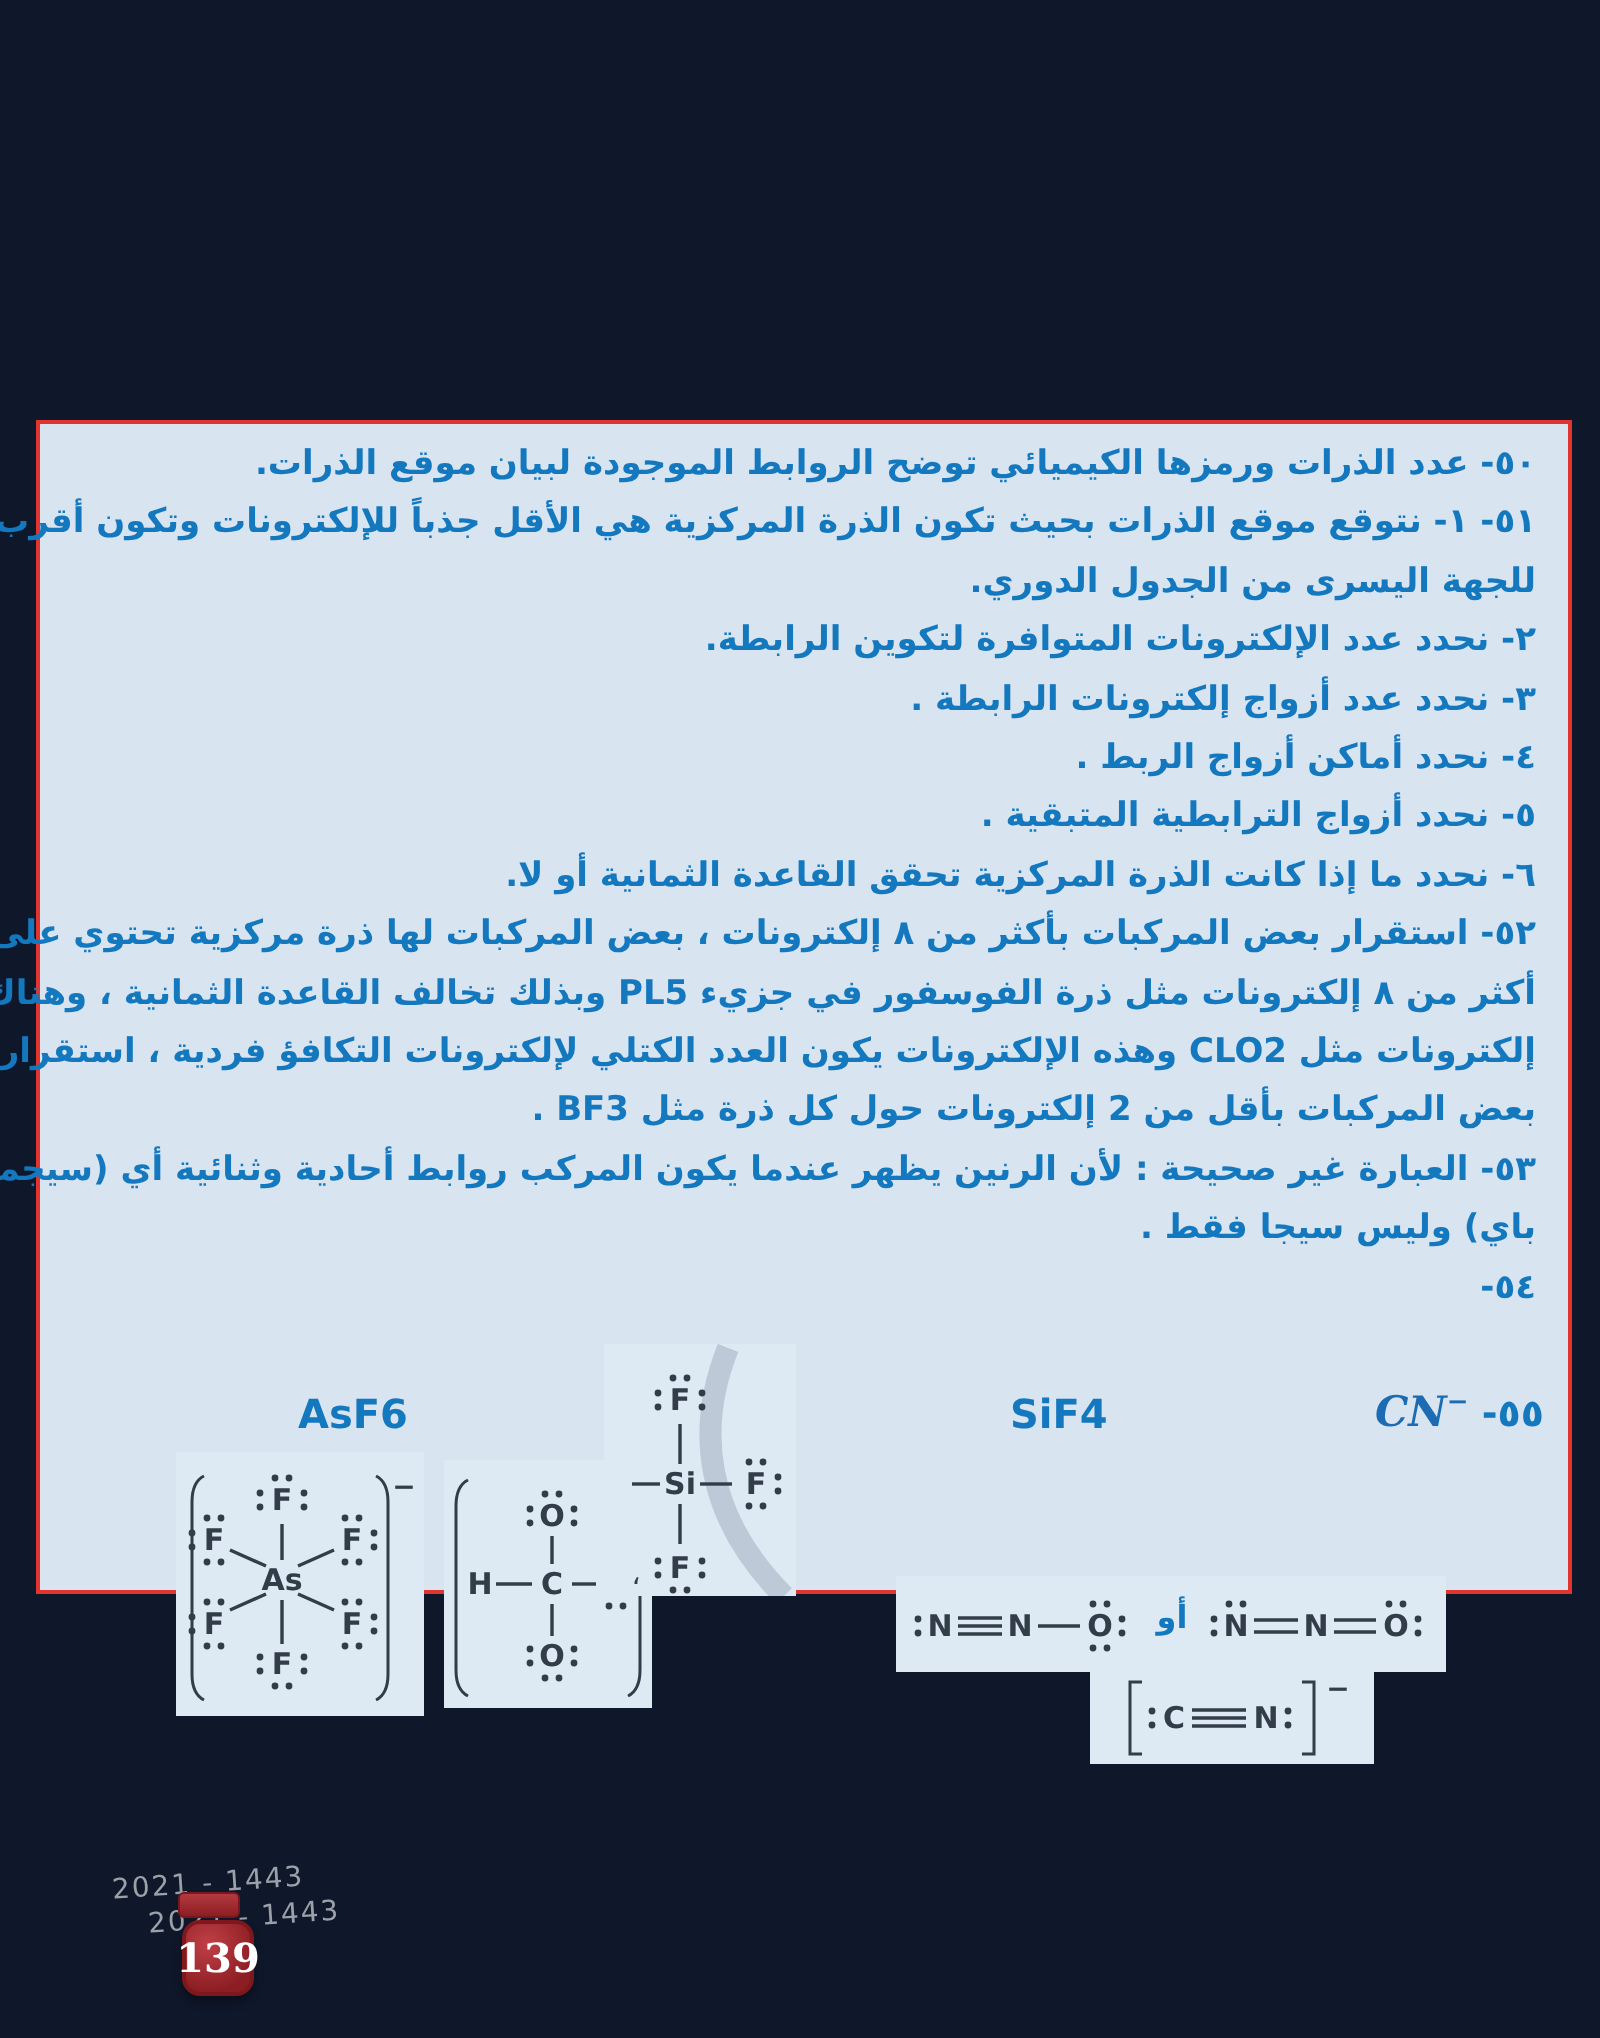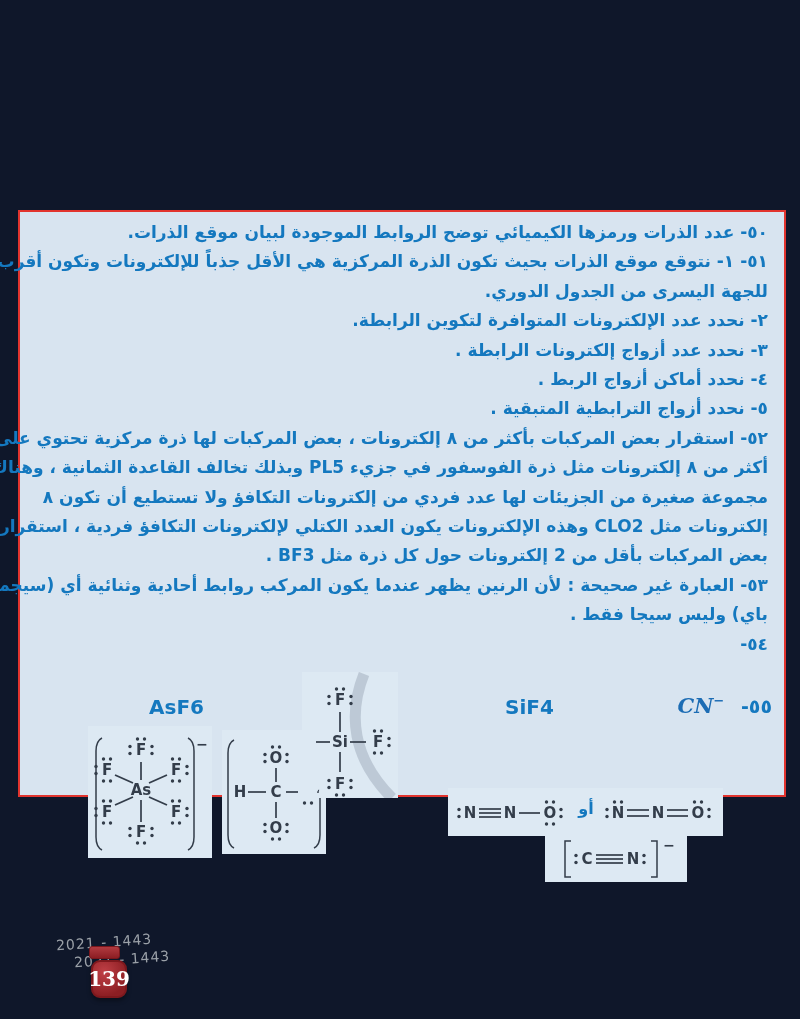--- a/index.html
+++ b/index.html
@@ -9,21 +9,21 @@
         box-sizing:border-box;border:2px solid #e2342e;background:#d8e4f0;}
   .lines{position:absolute;left:14px;right:16px;top:6px;direction:rtl;}
   .answer-line{direction:rtl;text-align:right;font-weight:bold;font-size:17px;
         line-height:29.4px;color:#1478bf;white-space:nowrap;}
   .formula-label{position:absolute;font-weight:bold;font-size:20px;color:#1478bf;}
   .label-asf6{left:113px;top:483px;margin-left:16px;}
   .label-sif4{left:485px;top:483px;text-align:right;}
   .item55{position:absolute;right:12px;top:481px;direction:rtl;color:#1478bf;
         font-weight:bold;font-size:19px;}
   .item55 .cn{font-family:"DejaVu Serif","Liberation Serif",serif;font-style:italic;
-        color:#1c6cb4;font-size:21px;margin-right:10px;direction:ltr;display:inline-block;}
+        color:#1c6cb4;font-size:21px;direction:ltr;display:inline-block;}
   .item55 sup{font-size:13px;font-style:normal;}
   .patch{position:absolute;background:#dde9f3;z-index:5;}
   .patch svg{position:absolute;top:0;}
   .or-label{position:absolute;color:#1478bf;font-weight:bold;font-size:16px;
         text-align:center;direction:rtl;}
   .wm{position:absolute;color:#9ba1a8;font-size:14px;letter-spacing:1px;
         transform:rotate(-4deg);z-index:1;}
   .wm1{left:56px;top:934px;}
   .wm2{left:74px;top:951px;z-index:2;}
   .redbar{position:absolute;left:89px;top:946px;width:29px;height:11px;border-radius:3px;
@@ -42,23 +42,23 @@
 
   <div class="answer-box">
     <div class="lines" id="lines">
         <div class="answer-line" dir="rtl">٥٠- عدد الذرات ورمزها الكيميائي توضح الروابط الموجودة لبيان موقع الذرات.</div>
         <div class="answer-line" dir="rtl">٥١- ١- نتوقع موقع الذرات بحيث تكون الذرة المركزية هي الأقل جذباً للإلكترونات وتكون أقرب</div>
         <div class="answer-line" dir="rtl">للجهة اليسرى من الجدول الدوري.</div>
         <div class="answer-line" dir="rtl">٢- نحدد عدد الإلكترونات المتوافرة لتكوين الرابطة.</div>
         <div class="answer-line" dir="rtl">٣- نحدد عدد أزواج إلكترونات الرابطة .</div>
         <div class="answer-line" dir="rtl">٤- نحدد أماكن أزواج الربط .</div>
         <div class="answer-line" dir="rtl">٥- نحدد أزواج الترابطية المتبقية .</div>
+        <div class="answer-line" dir="rtl">٦- نحدد ما إذا كانت الذرة المركزية تحقق القاعدة الثمانية أو لا.</div>
         <div class="answer-line" dir="rtl">٥٢- استقرار بعض المركبات بأكثر من ٨ إلكترونات ، بعض المركبات لها ذرة مركزية تحتوي على</div>
         <div class="answer-line" dir="rtl">أكثر من ٨ إلكترونات مثل ذرة الفوسفور في جزيء PL5 وبذلك تخالف القاعدة الثمانية ، وهناك</div>
-        <div class="answer-line" dir="rtl">مجموعة صغيرة من الجزيئات لها عدد فردي من إلكترونات التكافؤ ولا تستطيع أن تكون ٨</div>
         <div class="answer-line" dir="rtl">إلكترونات مثل CLO2 وهذه الإلكترونات يكون العدد الكتلي لإلكترونات التكافؤ فردية ، استقرار</div>
         <div class="answer-line" dir="rtl">بعض المركبات بأقل من 2 إلكترونات حول كل ذرة مثل BF3 .</div>
         <div class="answer-line" dir="rtl">٥٣- العبارة غير صحيحة : لأن الرنين يظهر عندما يكون المركب روابط أحادية وثنائية أي (سيجما-</div>
         <div class="answer-line" dir="rtl">باي) وليس سيجا فقط .</div>
         <div class="answer-line" dir="rtl">٥٤-</div>
       </div>
 
     <div class="formula-label label-asf6">AsF6</div>
     <div class="formula-label label-sif4">SiF4</div>
 

